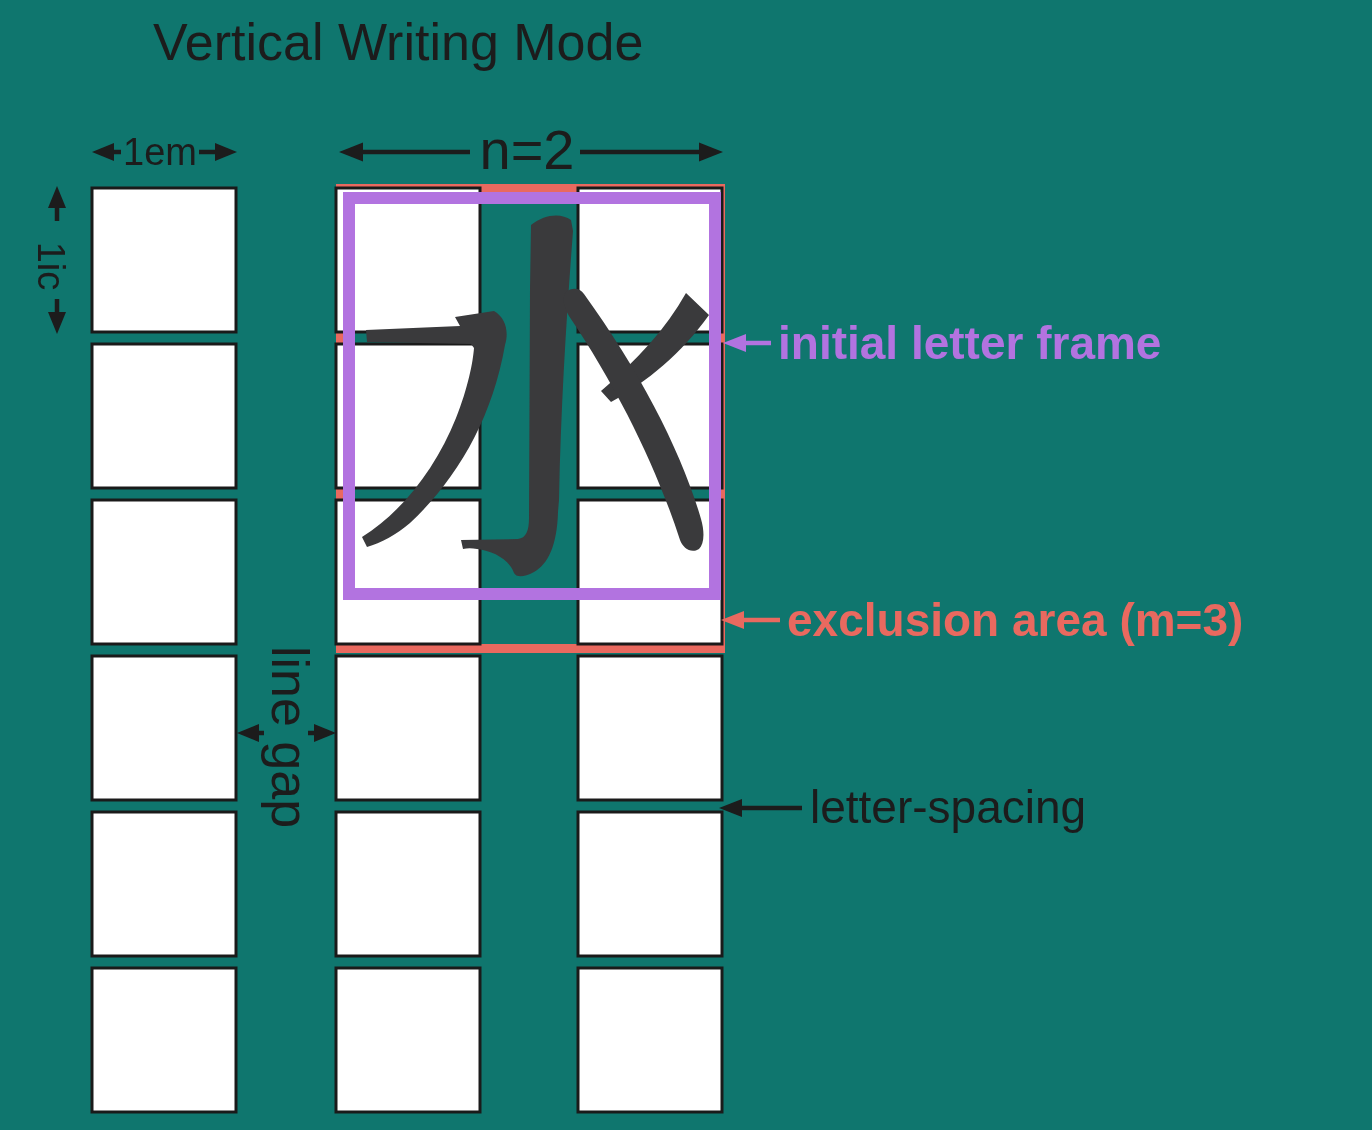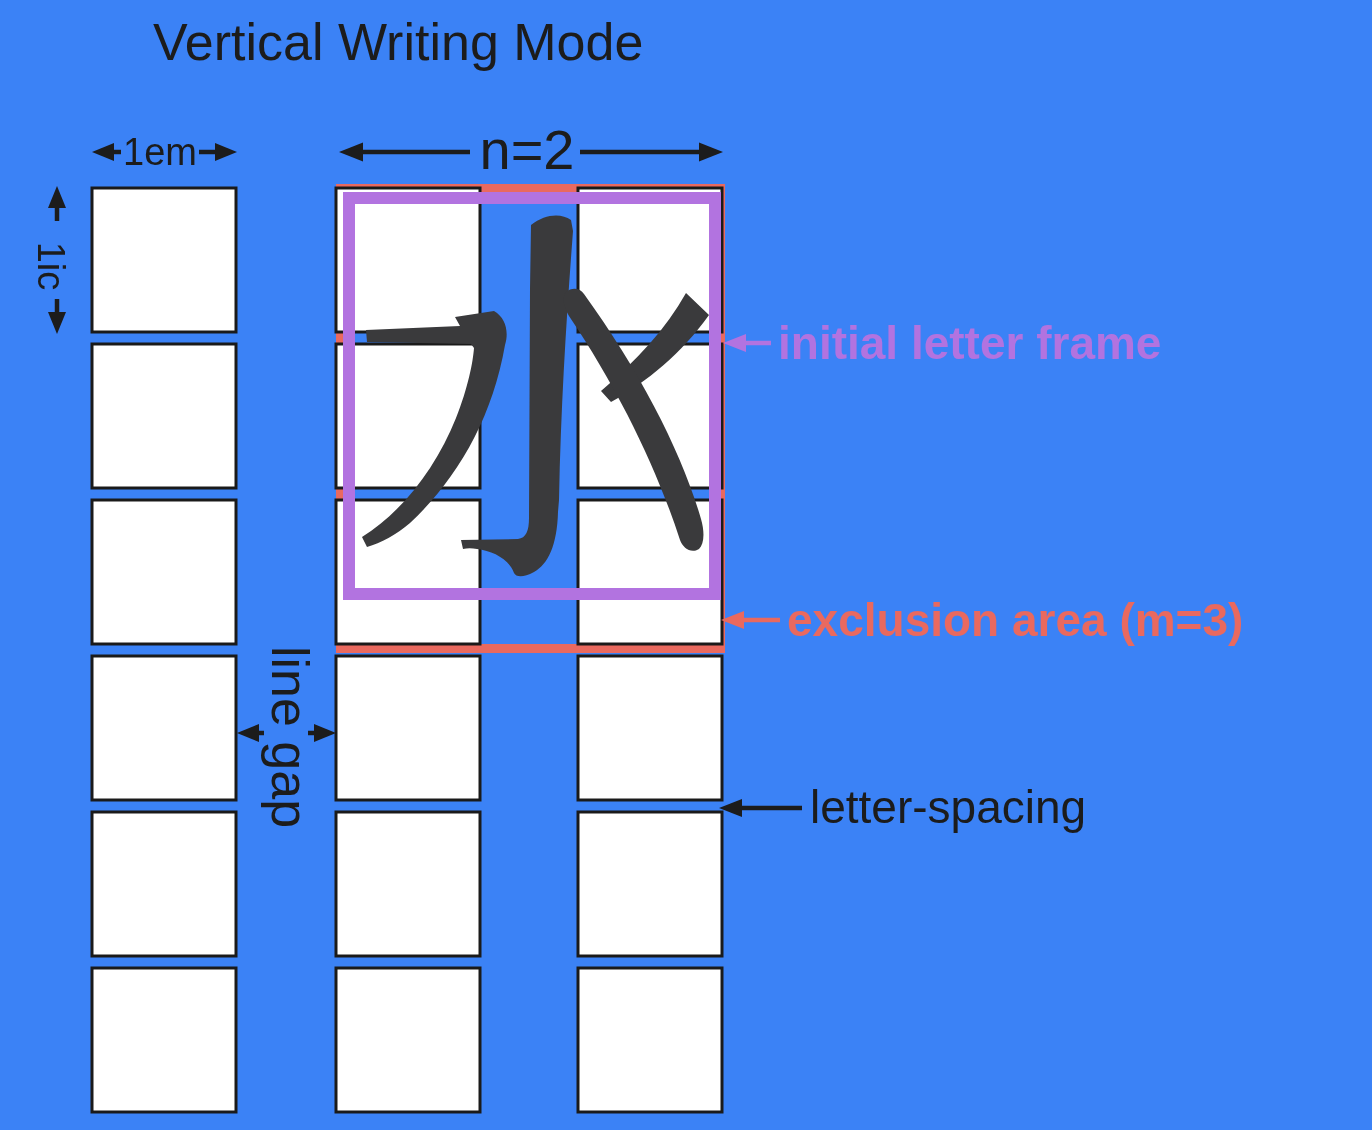--- a/index.html
+++ b/index.html
@@ -1,20 +1,20 @@
 <!DOCTYPE html>
 <html><head>
 <meta charset="utf-8">
 <style>
   html, body { margin: 0; padding: 0; background: #ffffff; }
   .stage {
     position: relative;
     width: 1372px;
     height: 1130px;
-    background: #3b82f6;
+    background: #0f766e;
     overflow: hidden;
     font-family: "Liberation Sans", sans-serif;
   }
   svg { display: block; }
   svg text {
     font-family: "Liberation Sans", sans-serif;
     fill: #1c1c1c;
   }
   .title-text   { font-size: 52px; }
   .big-label    { font-size: 56px; }

